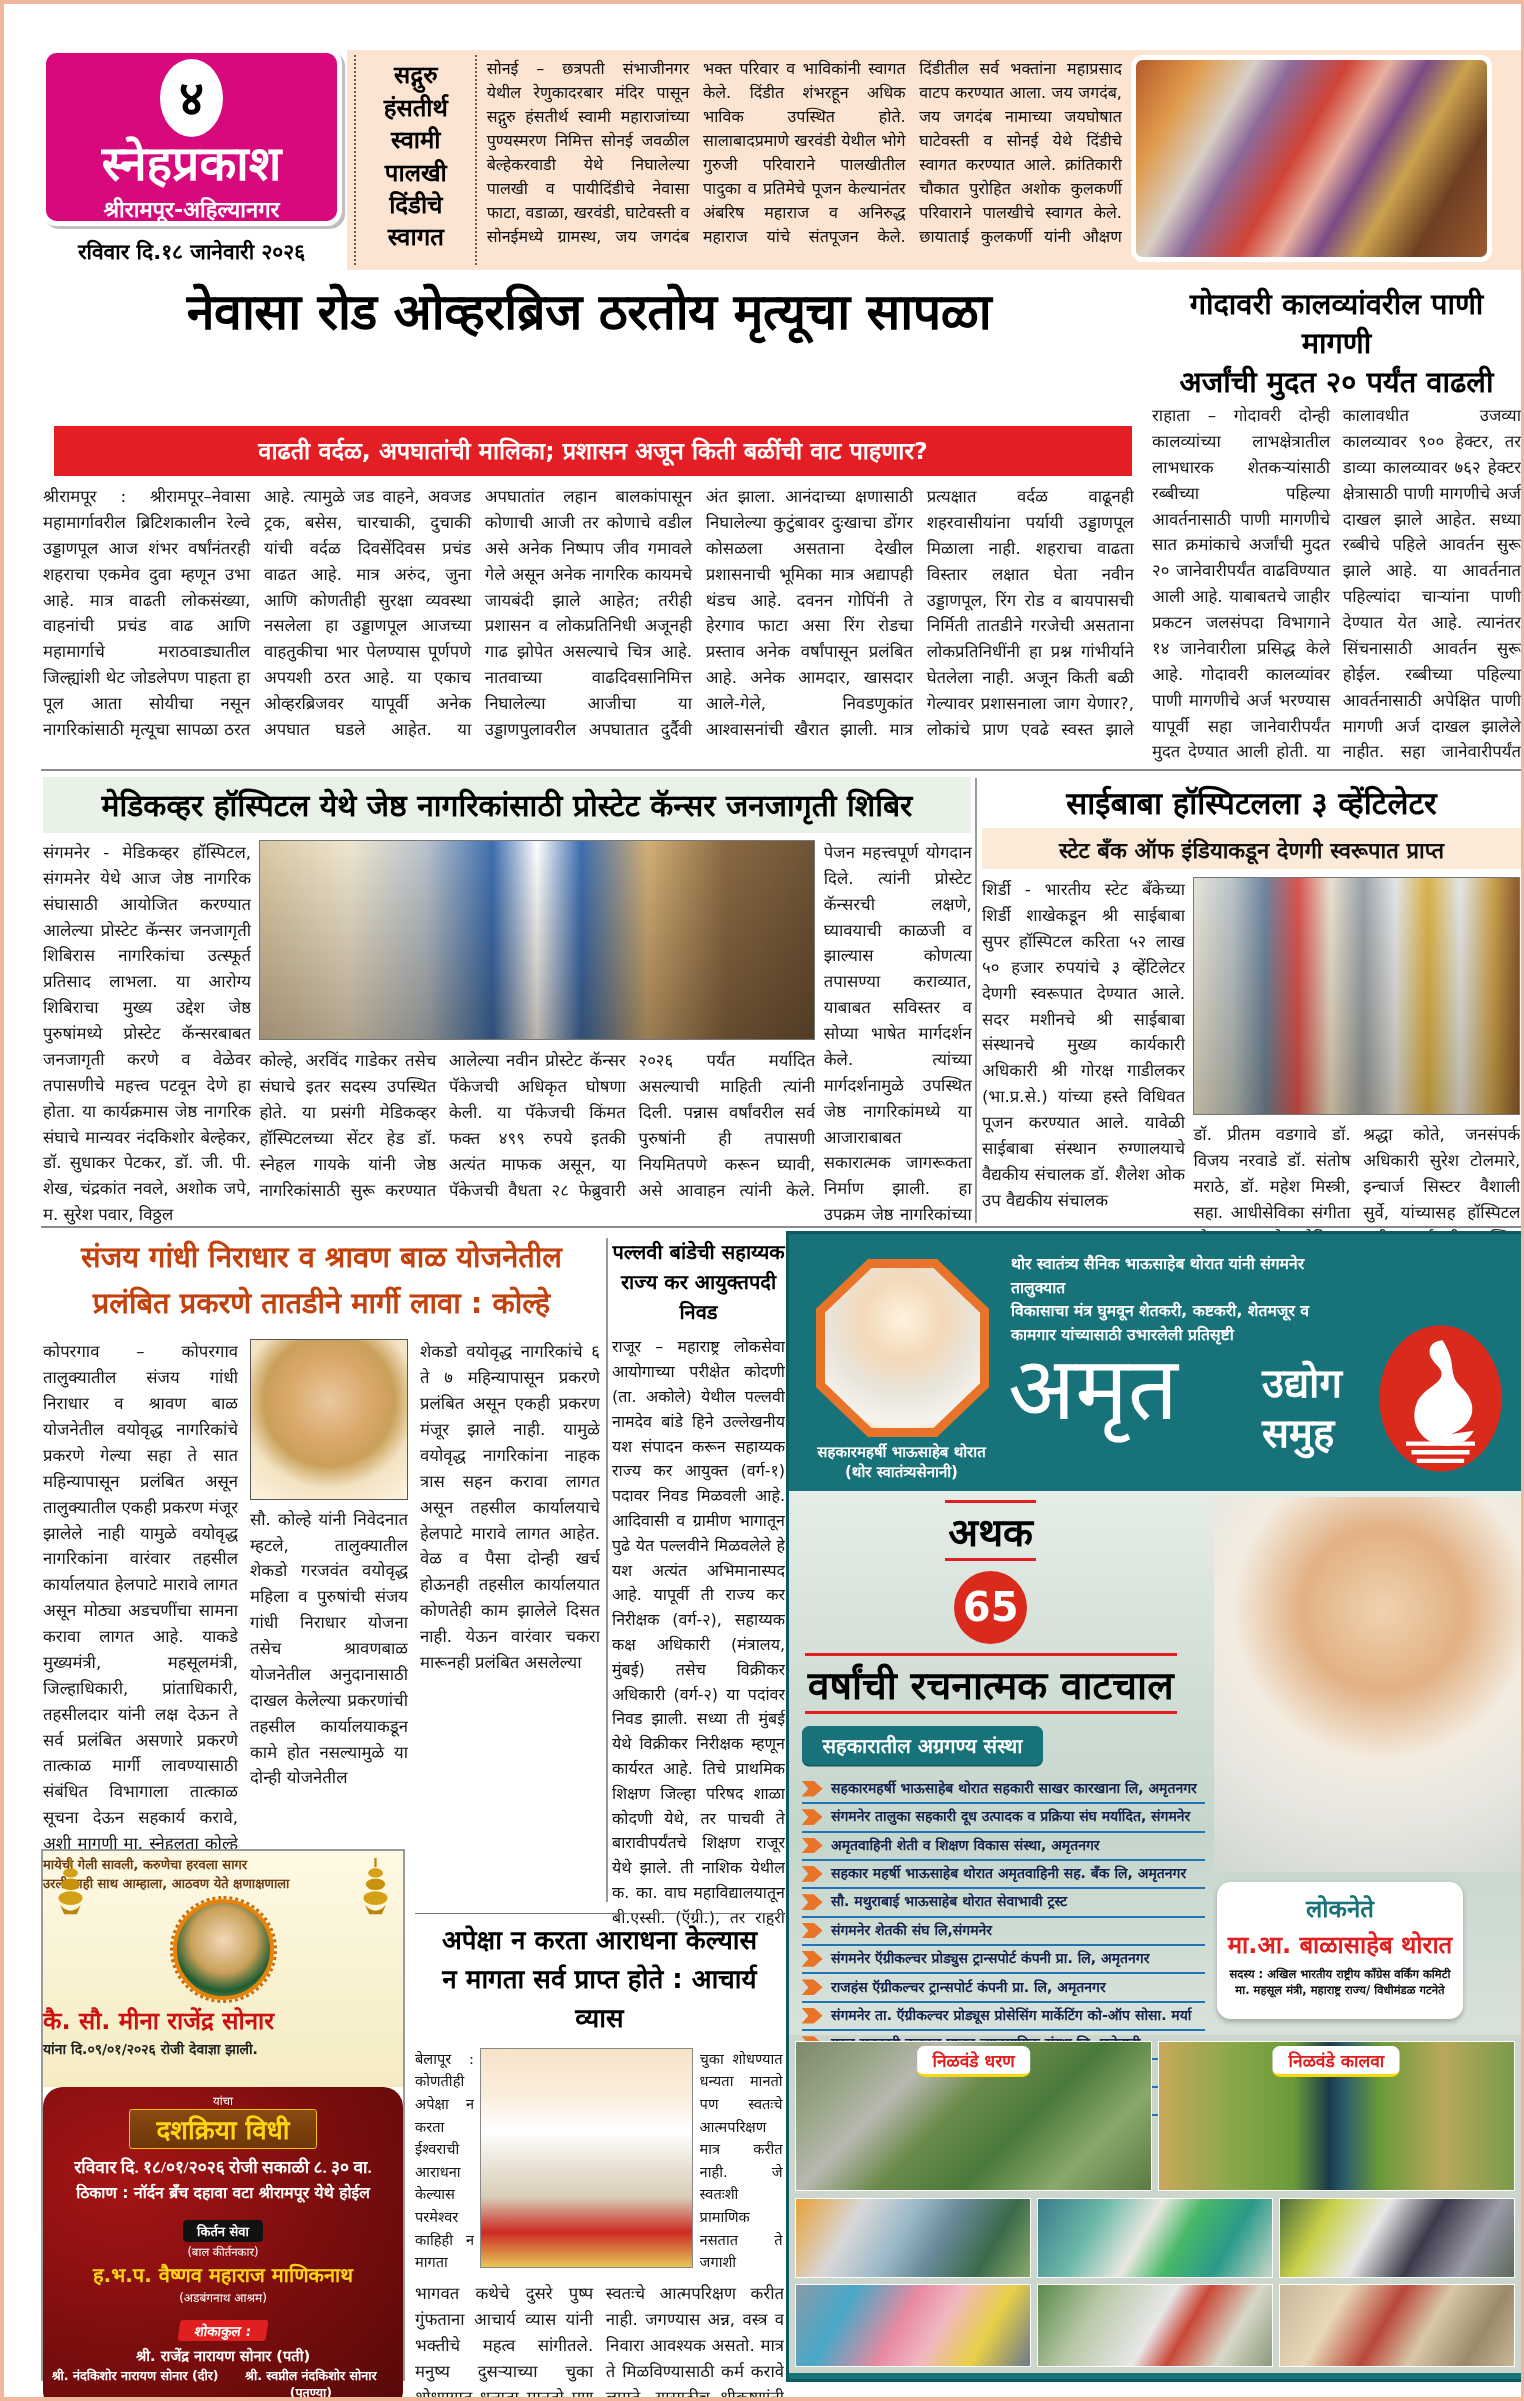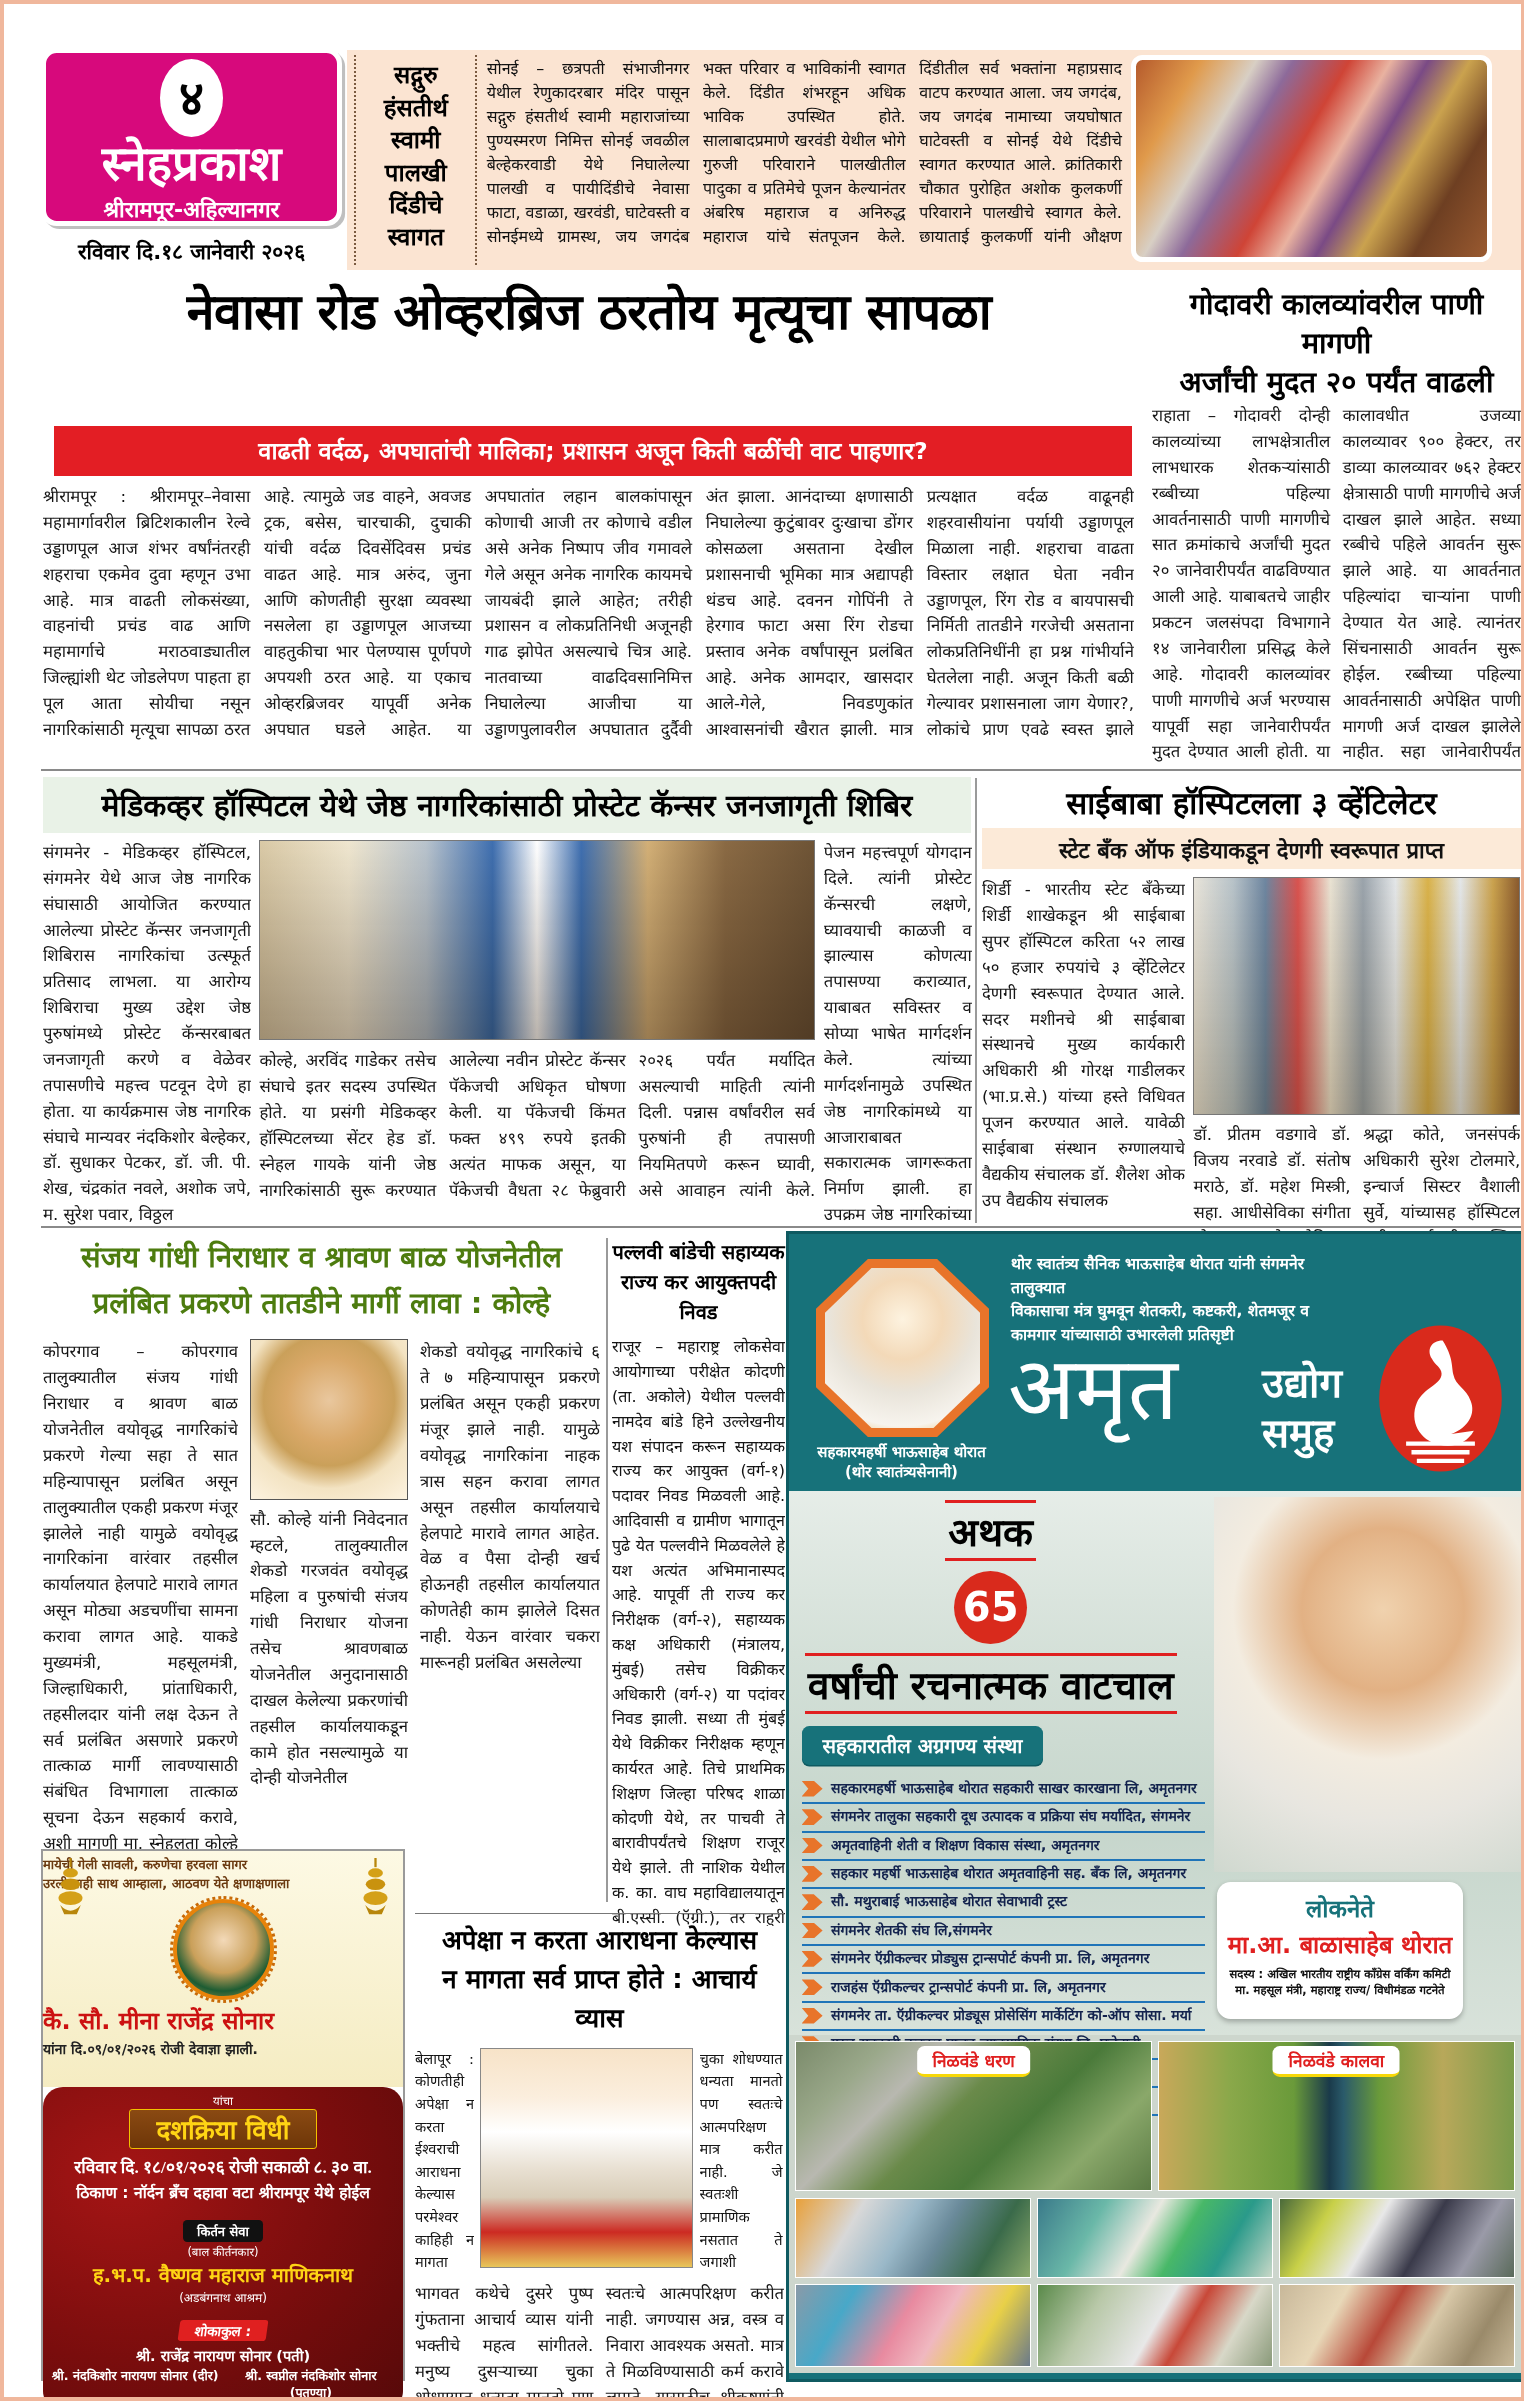--- a/index.html
+++ b/index.html
@@ -51,21 +51,21 @@
   .sai{left:978px;top:773px;width:539px;}
   .sai-head{font-size:31px;font-weight:bold;text-align:center;color:#000;padding:4.2px 0 5.2px;}
   .sai-sub{background:#fcead8;font-size:22px;font-weight:bold;text-align:center;padding:5.2px 0;color:#111;}
   .sai-grid{display:grid;grid-template-columns:203px 327px;column-gap:8.4px;margin-top:8.4px;}
   .sai-photo{width:100%;height:238px;border:1.6px solid #777;box-sizing:border-box;
              background:linear-gradient(90deg,#e8e4da 0%,#b8c3c9 12%,#6e86a0 22%,#d9534f 32%,#e9e2d2 42%,#9aa3ab 52%,#e3e6e8 62%,#d9b24a 72%,#e3e6e8 82%,#caa24e 92%,#8a5a2e 100%),
                         linear-gradient(180deg,rgba(255,255,255,.5) 0%,rgba(120,100,60,.35) 100%);background-blend-mode:multiply;}
   .sai-bottom{margin-top:7.3px;height:201px;column-count:2;column-gap:12.6px;}
   
   .sanjay{left:39px;top:1230px;width:557px;}
-  .san-head{font-size:29px;font-weight:bold;text-align:center;line-height:1.6;color:#4d7c0f;}
+  .san-head{font-size:29px;font-weight:bold;text-align:center;line-height:1.6;color:#c2410c;}
   .san-grid{display:grid;grid-template-columns:195px 158px 180px;column-gap:12px;margin-top:12.6px;}
   .san-photo{width:100%;height:161px;border:1.6px solid #555;box-sizing:border-box;
              background:radial-gradient(circle at 50% 38%,#e9c79e 0%,#d9a868 34%,#caa05a 52%,#f3e3c2 70%,#fdf3e0 100%);}
   .san-tail{width:361px;margin-top:9.4px;}
   
   .pallavi{left:608px;top:1233px;width:173px;}
   .pal-head{font-size:20px;font-weight:bold;text-align:center;line-height:1.5;color:#000;}
   .pal-body{margin-top:8.4px;height:591px;font-size:16px;}
   
   .bel{left:411px;top:1909px;width:369px;border-top:1.6px solid #777;padding-top:7.3px;}

